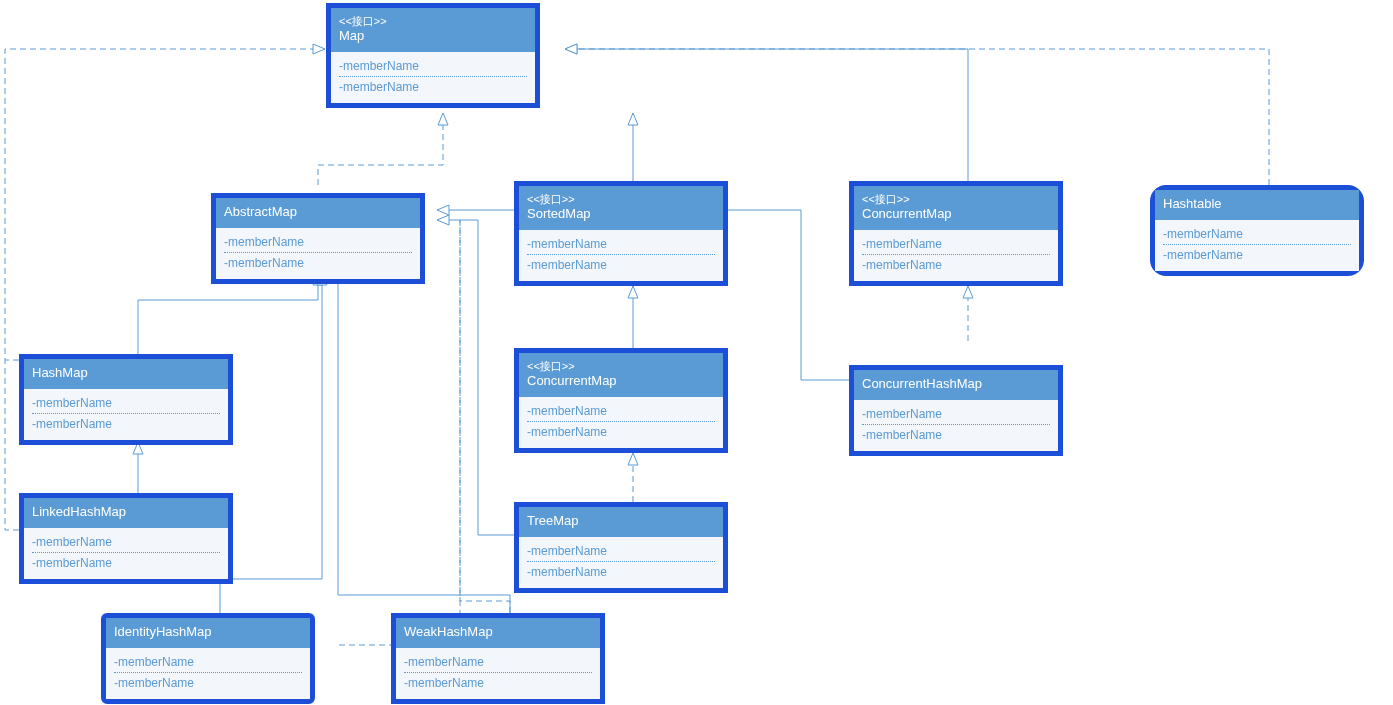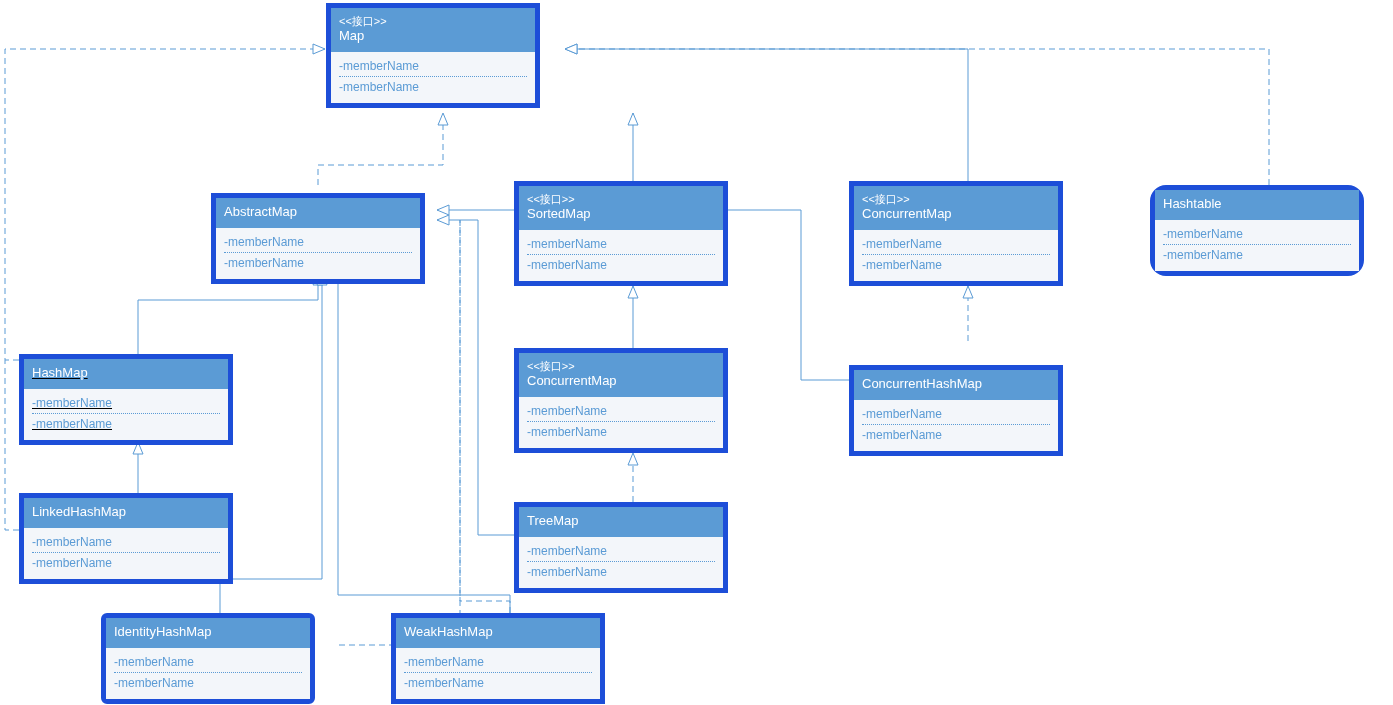--- a/index.html
+++ b/index.html
@@ -143,21 +143,21 @@
 <div class="uml" style="left:1150px; top:185px;border-radius:16px;">
   <div class="header">
     <div class="name">Hashtable</div>
   </div>
   <div class="members">
     <div class="member divider">-memberName</div>
     <div class="member">-memberName</div>
   </div>
 </div>
 
-<div class="uml" style="left:19px; top:354px;text-decoration:underline;">
+<div class="uml" style="left:19px; top:354px;">
   <div class="header">
     <div class="name">HashMap</div>
   </div>
   <div class="members">
     <div class="member divider">-memberName</div>
     <div class="member">-memberName</div>
   </div>
 </div>
 
 <div class="uml" style="left:514px; top:348px;">

